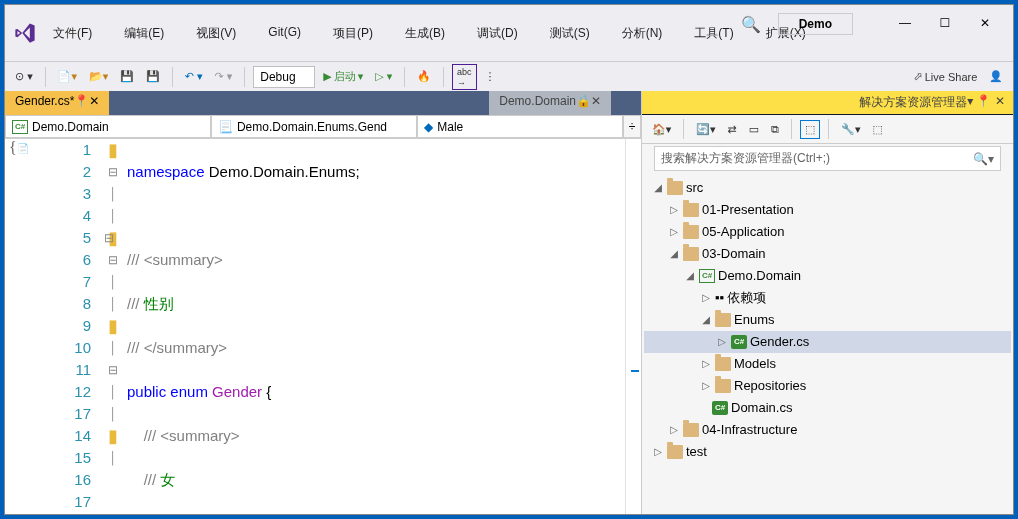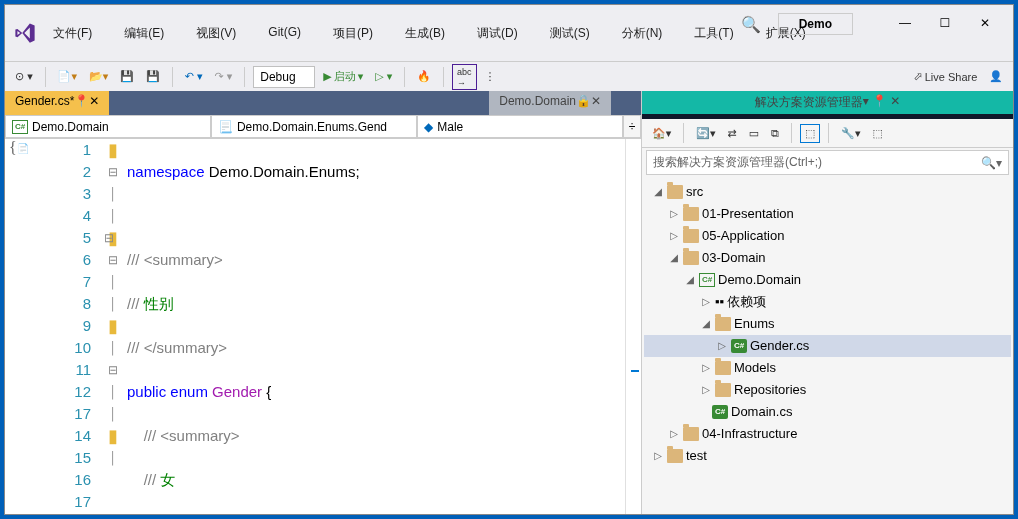--- a/index.html
+++ b/index.html
@@ -30,23 +30,23 @@
 .code-area{display:flex;flex:1;overflow:hidden;background:#fff}
 .margin{width:48px;background:#fff;padding-top:0}
 .linenos{width:50px;text-align:right;padding-right:12px;color:#2b91af;font-family:Consolas,monospace;font-size:15px;line-height:22px;padding-top:0}
 .code{flex:1;font-family:Consolas,monospace;font-size:15px;line-height:22px;padding-left:4px;white-space:pre}
 .outline-bar{width:16px;border-left:1px solid #e0e0e0;position:relative}
 .kw{color:#0000ff}
 .type{color:#a21caf}
 .comment{color:#808080}
 .green{color:#008000}
 .sidebar{width:372px;background:#f5f5f5;border-left:1px solid #ccc;display:flex;flex-direction:column}
-.sb-title{padding:3px 8px;font-size:12px;color:#444;background:#14b8a6;display:flex;justify-content:center;border-bottom:5px solid #0f172a}
+.sb-title{padding:3px 8px;font-size:12px;color:#444;background:#fde047;display:flex;justify-content:flex-end;border-bottom:1px solid #0f172a}
 .sb-tools{display:flex;padding:4px 6px;gap:4px;border-bottom:1px solid #ccc;align-items:center}
-.sb-search{margin:2px 4px;border:1px solid #ccc;padding:3px 6px;font-size:12px;color:#666;display:flex;justify-content:space-between;align-items:center;background:#fff}
+.sb-search{margin:2px 12px;border:1px solid #ccc;padding:3px 6px;font-size:12px;color:#666;display:flex;justify-content:space-between;align-items:center;background:#fff}
 .tree{padding:4px 2px;font-size:13px;line-height:20px;overflow:auto;flex:1}
 .tree-item{display:flex;align-items:center;padding:1px 0;gap:3px;cursor:default}
 .tree-item.sel-item{background:#d0d8e8}
 .expand{width:12px;font-size:10px;color:#666;text-align:center}
 .folder-icon{width:16px;height:14px;background:#dcb67a;border-radius:1px;position:relative}
 .folder-icon::before{content:"";position:absolute;top:-3px;left:0;width:6px;height:3px;background:#dcb67a;border-radius:1px 1px 0 0}
 .cs-icon{width:16px;height:14px;background:#388a34;color:#fff;font-size:8px;display:flex;align-items:center;justify-content:center;font-weight:bold;border-radius:2px}
 .proj-icon{width:16px;height:14px;border:1px solid #388a34;color:#388a34;font-size:8px;display:flex;align-items:center;justify-content:center;font-weight:bold}
 .sln-icon{width:16px;height:14px}
 .tick{position:absolute;right:2px;bottom:142px;width:8px;height:2px;background:#0078d4}

